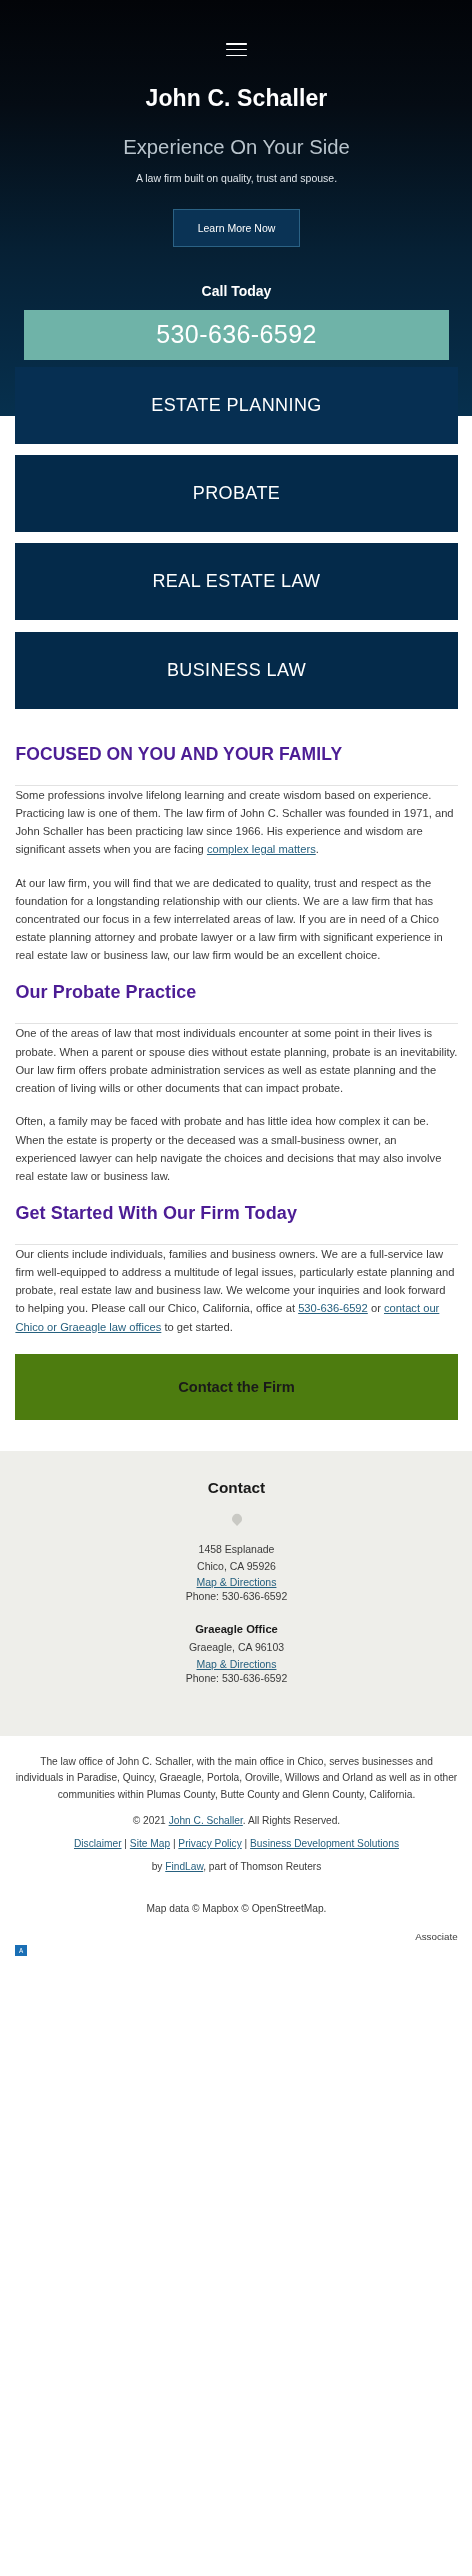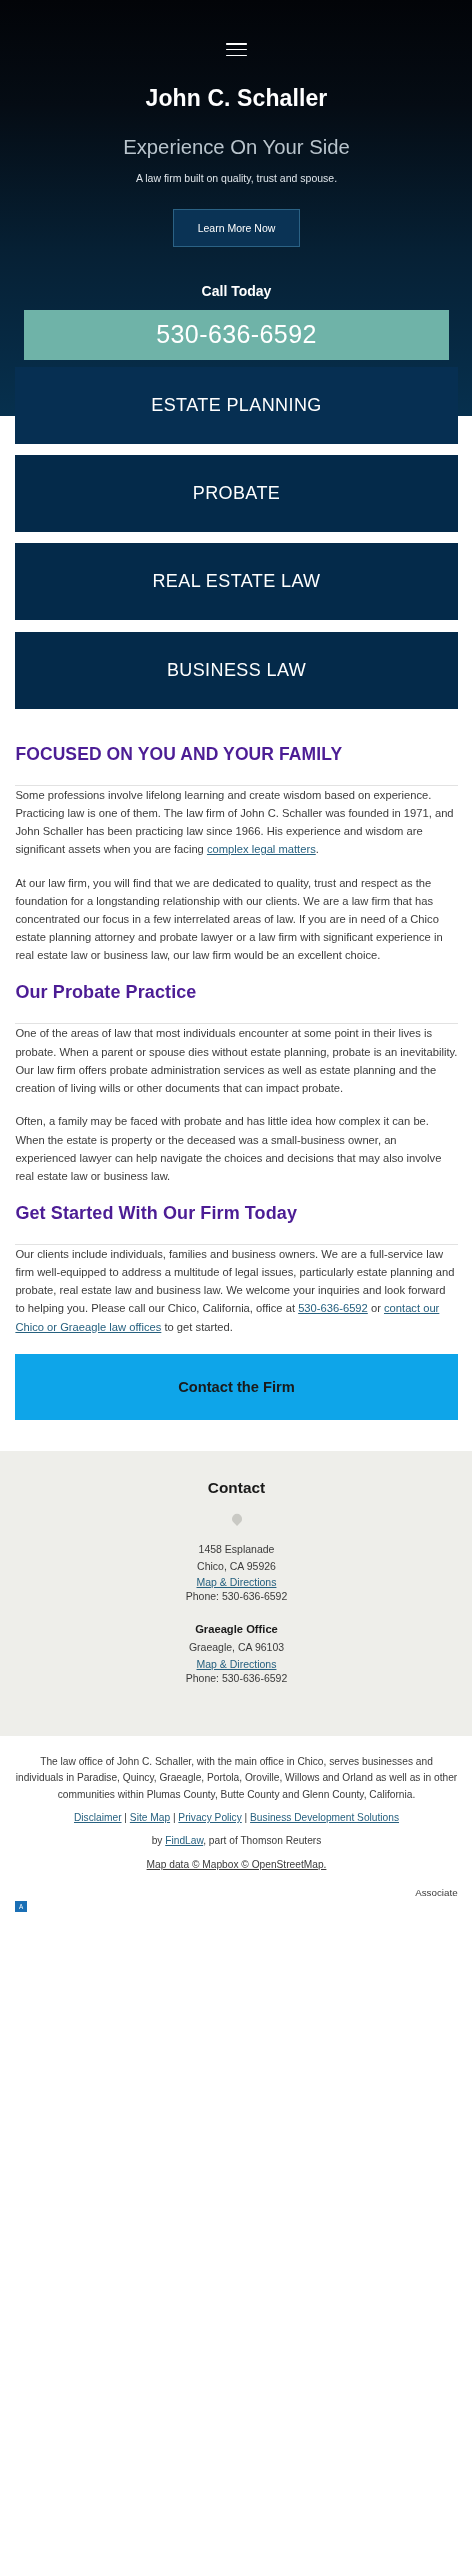--- a/index.html
+++ b/index.html
@@ -114,21 +114,21 @@
     font-size: 11.2px;
     line-height: 1.62;
     color: #3b3b3b;
     margin-bottom: 15.4px;
   }
   .content a { color: #26607f; text-decoration: underline; }
   .block { margin-bottom: 18px; }
 
   
   .cta-bar {
-    background: #0ea5e9;
+    background: #4d7c0f;
     text-align: center;
     padding: 25px 7px;
     margin: 15.4px 15.4px 0 15.4px;
     cursor: pointer;
   }
   .cta-bar span {
     font-size: 14.7px;
     font-weight: bold;
     color: #1a1a1a;
   }
@@ -176,21 +176,21 @@
   .legal p {
     font-size: 10.2px;
     line-height: 1.6;
     color: #3b3b3b;
     margin-bottom: 7px;
   }
   .legal a { color: #26607f; text-decoration: underline; }
   .legal .copy { margin-top: 9.8px; }
   .legal .links { margin-top: 2.8px; }
   .legal .findlaw { margin-top: 1.4px; }
-  .mapdata { font-size: 10.2px; color: #3b3b3b; margin-top: 7px; text-decoration: underline; }
+  .mapdata { font-size: 10.2px; color: #3b3b3b; margin-top: 25px; }
   .associate {
     text-align: right;
     font-size: 9.8px;
     color: #3b3b3b;
     padding: 7px 0 0 0;
   }
   .badge {
     width: 11.2px; height: 11.2px;
     background: #1a6fb5;
     color: #fff;
@@ -275,20 +275,23 @@
     <div class="line">Graeagle, CA 96103</div>
     <div class="line">
       <a href="#">Map &amp; Directions</a>
     </div>
     <div class="phone">Phone: 530-636-6592</div>
   </div>
 </div>
 
 <div class="legal">
   <p>The law office of John C. Schaller, with the main office in Chico, serves businesses and individuals in Paradise, Quincy, Graeagle, Portola, Oroville, Willows and Orland as well as in other communities within Plumas County, Butte County and Glenn County, California.</p>
+  <p class="copy">
+    <span>© 2021 </span><a href="#">John C. Schaller</a><span>. All Rights Reserved.</span>
+  </p>
   <p class="links">
     <a href="#">Disclaimer</a><span> | </span><a href="#">Site Map</a><span> | </span><a href="#">Privacy Policy</a><span> | </span><a href="#">Business Development Solutions</a>
   </p>
   <p class="findlaw">
     <span>by </span><a href="#">FindLaw</a><span>, part of Thomson Reuters</span>
   </p>
   <p class="mapdata">Map data © Mapbox © OpenStreetMap.</p>
   <div class="associate">Associate</div>
   <div class="badge">A</div>
 </div>

